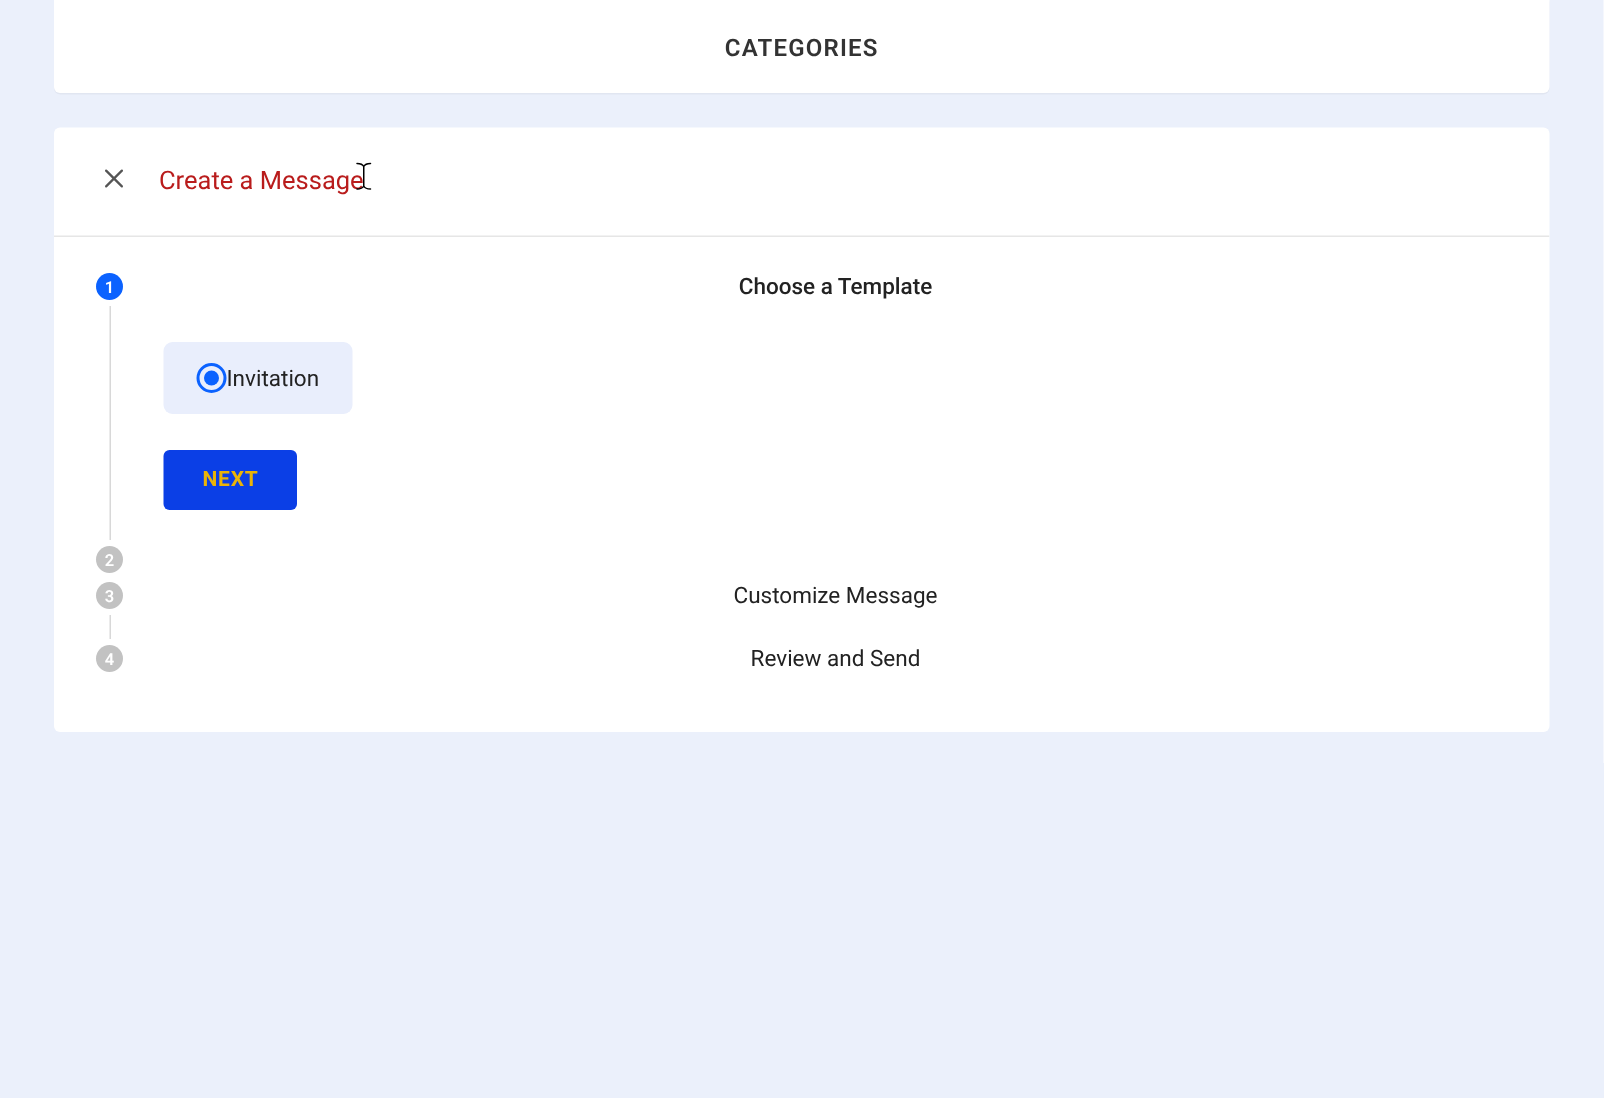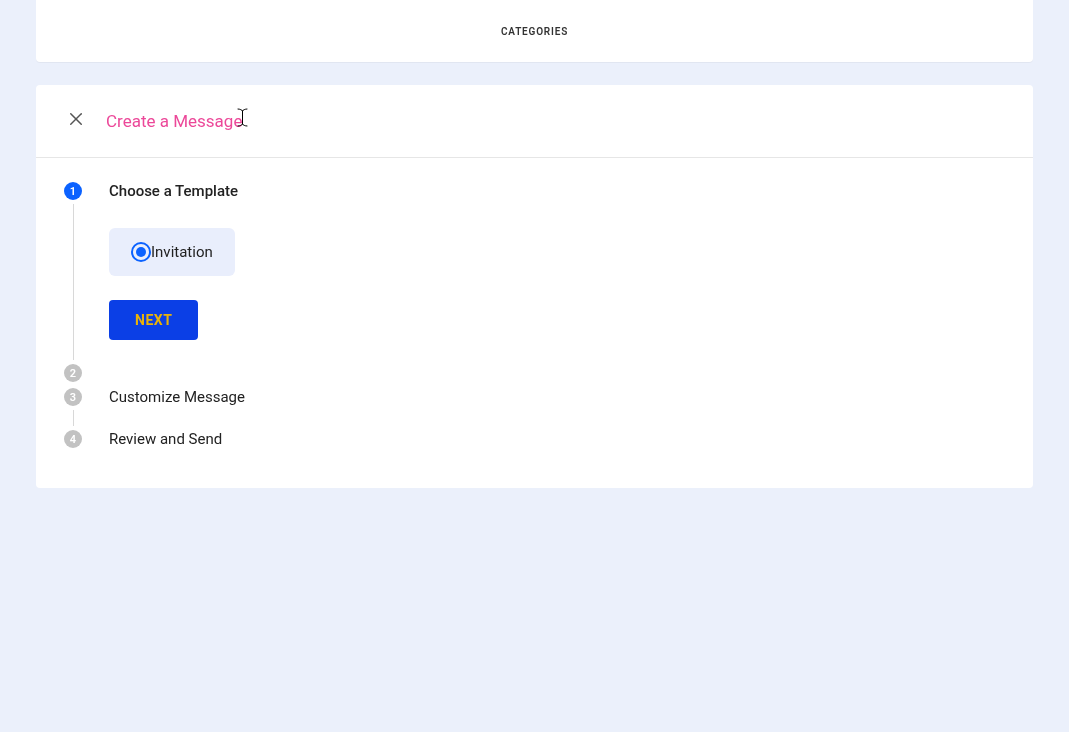--- a/index.html
+++ b/index.html
@@ -20,21 +20,21 @@
     border-radius: 0 0 4px 4px;
     display: flex;
     height: 62px;
     box-shadow: 0 1px 0 rgba(0,0,0,0.04);
   }
   .tab {
     flex: 1;
     display: flex;
     align-items: center;
     justify-content: center;
-    font-size: 10px;
+    font-size: 16px;
     letter-spacing: 0.8px;
     font-weight: 600;
     color: #333;
     cursor: pointer;
     position: relative;
     user-select: none;
   }
   .tab.active {
     color: #1a56e8;
   }
@@ -66,21 +66,21 @@
     width: 24px;
     height: 24px;
     color: #555;
     cursor: pointer;
     margin-right: 18px;
   }
   .close-btn svg { width: 18px; height: 18px; }
   .card-title {
     font-size: 17px;
     font-weight: 400;
-    color: #ec4899;
+    color: #b91c1c;
   }
 
   
   .stepper-area {
     padding: 24px 28px 40px 28px;
   }
   .step {
     position: relative;
     padding-left: 45px;
     padding-bottom: 24px;
@@ -112,20 +112,21 @@
     bottom: 4px;
     width: 1px;
     background: #d8d8d8;
   }
   .step:last-child .step-line { display: none; }
   .step-title {
     font-size: 15px;
     font-weight: 500;
     color: #222;
     padding-top: 0px;
+    text-align: center;
   }
   .step.inactive .step-title { color: #222; font-weight: 400; }
   .step-body {
     margin-top: 28px;
   }
 
   
   .options-row { display: flex; gap: 16px; }
   .option-chip {
     display: inline-flex;

